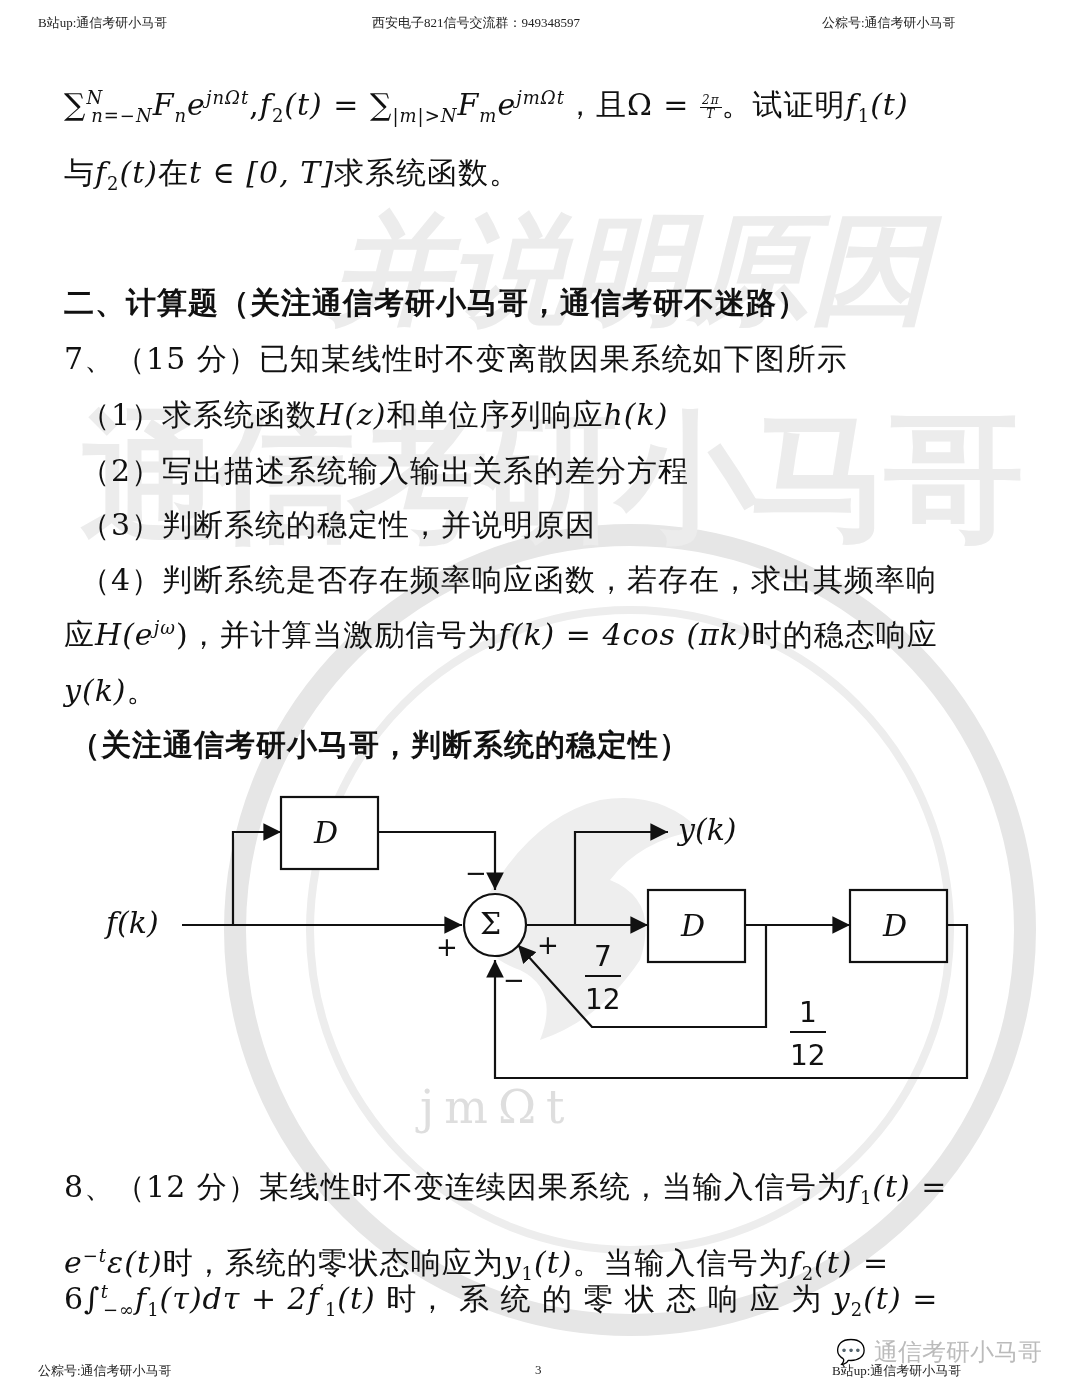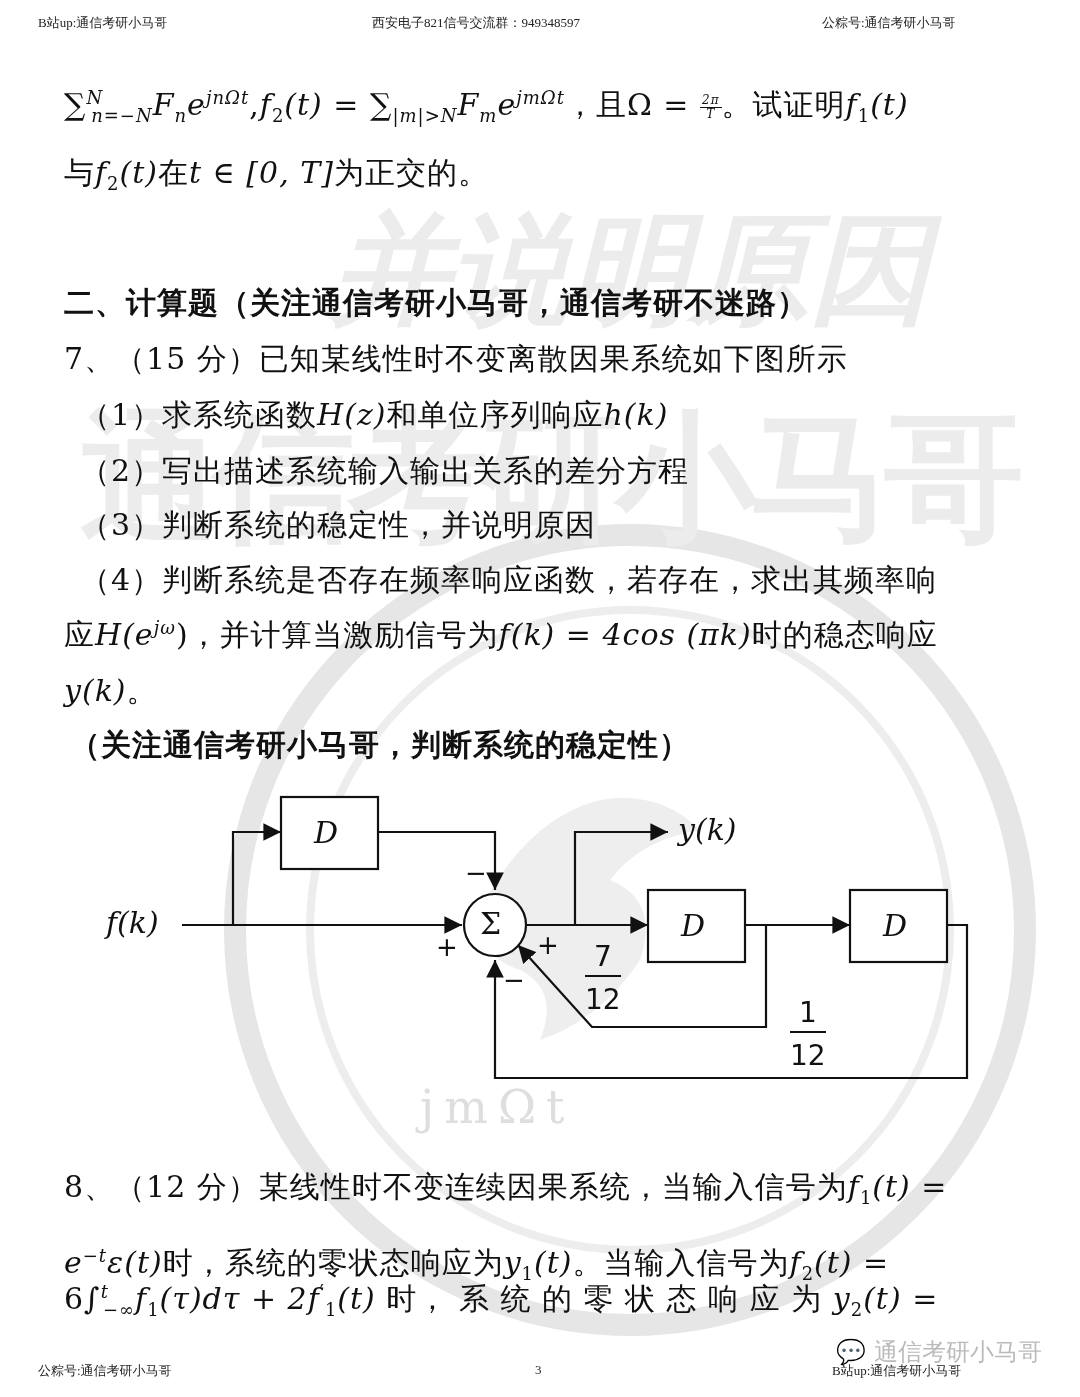--- a/index.html
+++ b/index.html
@@ -43,21 +43,21 @@
 <div class="watermark" style="left:420px;top:1080px;font-size:46px;color:#dedede;letter-spacing:10px;font-family:'DejaVu Serif',serif;">jmΩt</div>
 
 <div class="hdr" style="left:38px;top:14px;">B站up:通信考研小马哥</div>
 <div class="hdr" style="left:372px;top:14px;">西安电子821信号交流群：949348597</div>
 <div class="hdr" style="left:822px;top:14px;">公粽号:通信考研小马哥</div>
 
 <div class="line" style="top:90px;">
   <span>∑</span><sup class="m">N</sup><sub class="m" style="margin-left:-12px;">n=−N</sub><i>F</i><sub class="m">n</sub><i>e</i><sup class="m">jnΩt</sup><span>,</span><i>f</i><sub>2</sub><span class="m">(t) = </span><span>∑</span><sub class="m">|m|&gt;N</sub><i>F</i><sub class="m">m</sub><i>e</i><sup class="m">jmΩt</sup><span>，且</span><span>Ω = </span><span class="frac"><span class="num m">2π</span><span class="den m">T</span></span><span>。试证明</span><i>f</i><sub>1</sub><span class="m">(t)</span>
 </div>
 <div class="line" style="top:158px;">
-  <span>与</span><i>f</i><sub>2</sub><span class="m">(t)</span><span>在</span><span class="m">t ∈ [0, T]</span><span>为正交的。</span>
+  <span>与</span><i>f</i><sub>2</sub><span class="m">(t)</span><span>在</span><span class="m">t ∈ [0, T]</span><span>求系统函数。</span>
 </div>
 
 <div class="line bold" style="top:288px;">二、计算题（关注通信考研小马哥，通信考研不迷路）</div>
 
 <div class="line" style="top:344px;">7、（15 分）已知某线性时不变离散因果系统如下图所示</div>
 <div class="line" style="top:400px;left:80px;">
   <span>（1）求系统函数</span><i>H(z)</i><span>和单位序列响应</span><i>h(k)</i>
 </div>
 <div class="line" style="top:456px;left:80px;">（2）写出描述系统输入输出关系的差分方程</div>
 <div class="line" style="top:510px;left:80px;">（3）判断系统的稳定性，并说明原因</div>

